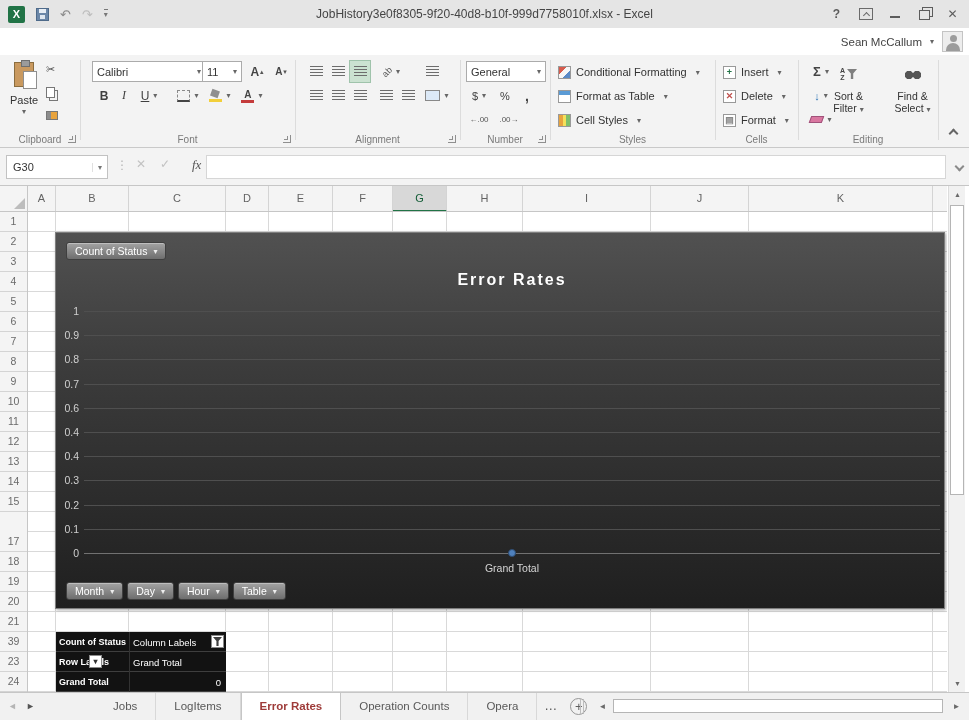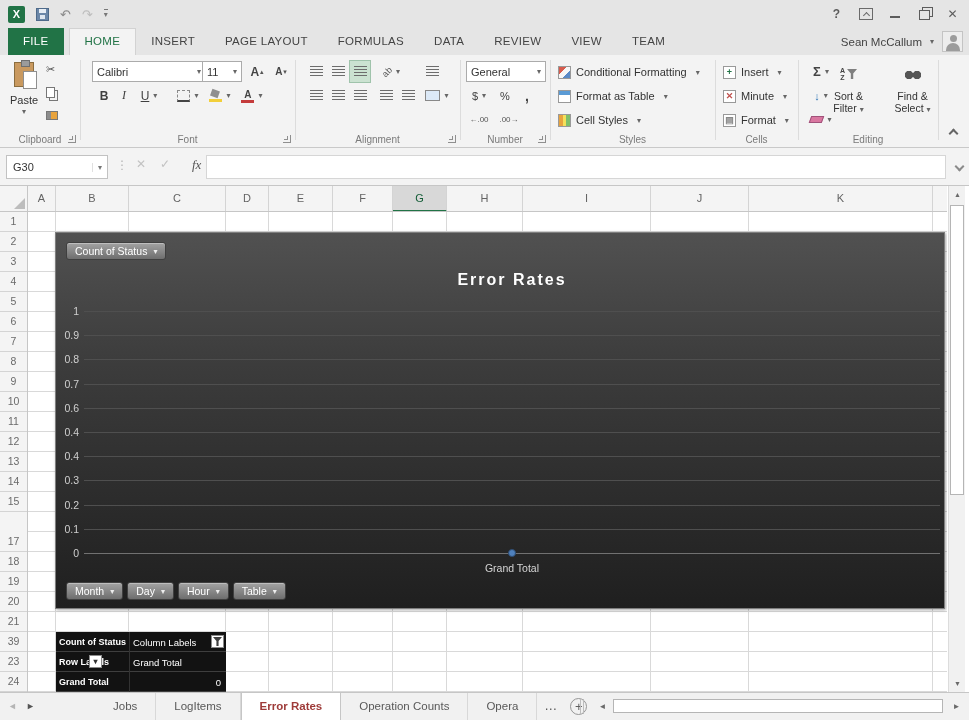--- a/index.html
+++ b/index.html
@@ -181,46 +181,36 @@
 <div class="app">
 
   <div class="titlebar">
     <div class="qat">
       <span class="excel-icon">X</span>
       <span class="icon-save"></span>
       <span class="qat-glyph">↶</span>
       <span class="qat-glyph dim">↷</span>
       <span class="qat-dd">▾</span>
     </div>
+    <div class="wtitle">JobHistory3e0f8305-9f20-40d8-b10f-999d7758010f.xlsx - Excel</div>
     <div class="win-controls">
       <span class="win-btn" style="font-weight:bold">?</span>
       <span class="win-btn">
           <span class="icon-ribbonopts"></span>
         </span>
       <span class="win-btn">
           <span class="icon-min"></span>
         </span>
       <span class="win-btn">
           <span class="icon-restore"></span>
         </span>
       <span class="win-btn">✕</span>
     </div>
   </div>
 
-  <div class="ribbon-tabs" id="ribbonTabs">
-      <div class="rtab file">FILE</div>
-      <div class="rtab active">HOME</div>
-      <div class="rtab">INSERT</div>
-      <div class="rtab">PAGE LAYOUT</div>
-      <div class="rtab">FORMULAS</div>
-      <div class="rtab">DATA</div>
-      <div class="rtab">REVIEW</div>
-      <div class="rtab">VIEW</div>
-      <div class="rtab">TEAM</div>
-    </div>
   <div class="user-area">
     <span>Sean McCallum</span>
     <span class="user-dd">▾</span>
     <span class="avatar"></span>
   </div>
 
   <div class="ribbon">
 
     <div class="rgroup" style="left:0;width:80px">
       <div class="paste-btn">
@@ -366,21 +356,21 @@
       <div class="rowbtn has-dd" style="left:8px;top:8px">
           <span class="mini icon-cellgrid">
             <span style="color:#217346">+</span>
           </span>
           <span>Insert</span>
         </div>
       <div class="rowbtn has-dd" style="left:8px;top:32px">
           <span class="mini icon-cellgrid">
             <span style="color:#c0504d">✕</span>
           </span>
-          <span>Minute</span>
+          <span>Delete</span>
         </div>
       <div class="rowbtn has-dd" style="left:8px;top:56px">
           <span class="mini icon-cellgrid">
             <span style="color:#888">▤</span>
           </span>
           <span>Format</span>
         </div>
       <div class="glabel">Cells</div>
     </div>
     <div class="gsep" style="left:798px"></div>

